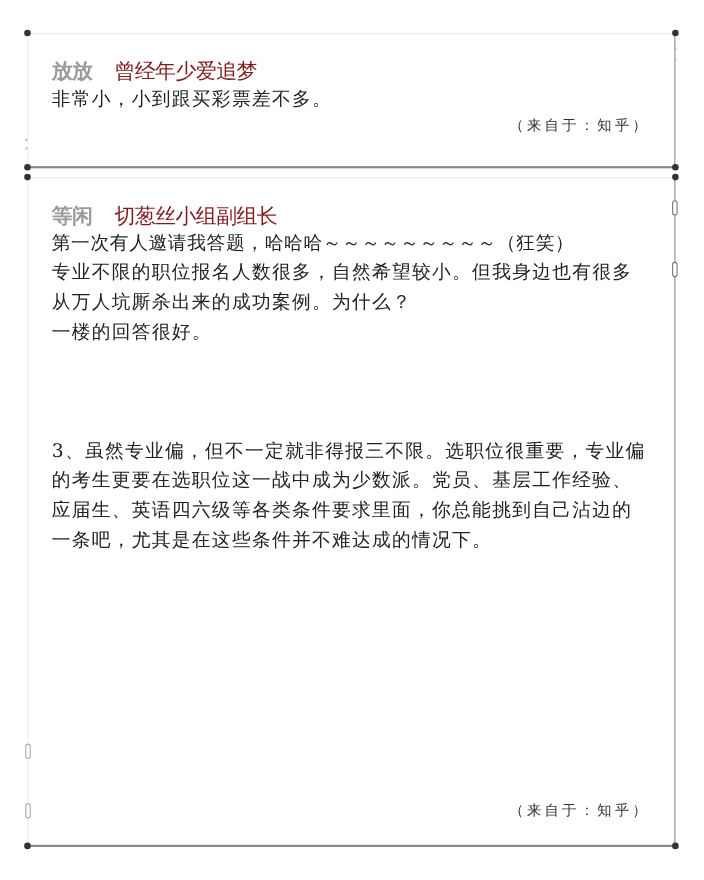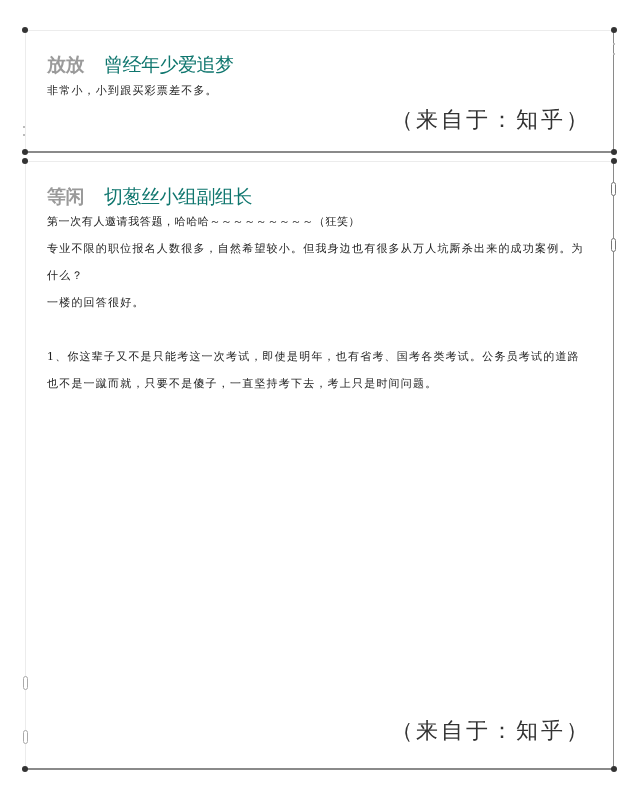--- a/index.html
+++ b/index.html
@@ -27,30 +27,30 @@
   }
   .tick {
     position: absolute; width: 2px; height: 2px; background: #bbb;
   }
   .header {
     position: absolute; left: 21px;
     font-family: "DejaVu Sans", "Liberation Sans", sans-serif;
     font-size: 19px; color: #a0a0a0; white-space: nowrap; letter-spacing: -0.5px;
   }
   .header .name { font-weight: bold; color: #9a9a9a; margin-right: 20px; }
-  .header .tagline { color: #0f766e; }
+  .header .tagline { color: #7f1d1d; }
   .body {
     position: absolute; left: 21px; right: 22px;
-    font-size: 11px; color: #222; line-height: 27px; letter-spacing: 1.2px;
+    font-size: 17px; color: #222; line-height: 27px; letter-spacing: 1.2px;
   }
   .body p { margin: 0; }
   .body p.gap { height: 27px; }
   .source {
     position: absolute; right: 22px;
-    font-size: 22px; color: #333; letter-spacing: 3px; white-space: nowrap;
+    font-size: 13px; color: #333; letter-spacing: 3px; white-space: nowrap;
   }
 </style>
 </head>
 <body>
 
 <div class="card" id="card1">
   <span class="dot tl"></span>
   <span class="dot tr"></span>
   <span class="dot bl"></span>
   <span class="dot br"></span>
@@ -79,18 +79,18 @@
   <span class="handle" style="left:-3px; top:568px; border-color:#aaa;"></span>
 
   <div class="header" style="top:22px;">
     <span class="name">等闲</span><span class="tagline">切葱丝小组副组长</span>
   </div>
   <div class="body" style="top:46px;">
     <p style="letter-spacing:0.6px;">第一次有人邀请我答题，哈哈哈～～～～～～～～～（狂笑）</p>
     <p>专业不限的职位报名人数很多，自然希望较小。但我身边也有很多从万人坑厮杀出来的成功案例。为什么？</p>
     <p>一楼的回答很好。</p>
     <p class="gap"></p>
-    <p>1、你这辈子又不是只能考这一次考试，即使是明年，也有省考、国考各类考试。公务员考试的道路也不是一蹴而就，只要不是傻子，一直坚持考下去，考上只是时间问题。</p>
     <p class="gap"></p>
     <p class="gap"></p>
+    <p>3、虽然专业偏，但不一定就非得报三不限。选职位很重要，专业偏的考生更要在选职位这一战中成为少数派。党员、基层工作经验、应届生、英语四六级等各类条件要求里面，你总能挑到自己沾边的一条吧，尤其是在这些条件并不难达成的情况下。</p>
   </div>
   <div class="source" style="bottom:22px;">（来自于：知乎）</div>
 </div>
 
 </body></html>

